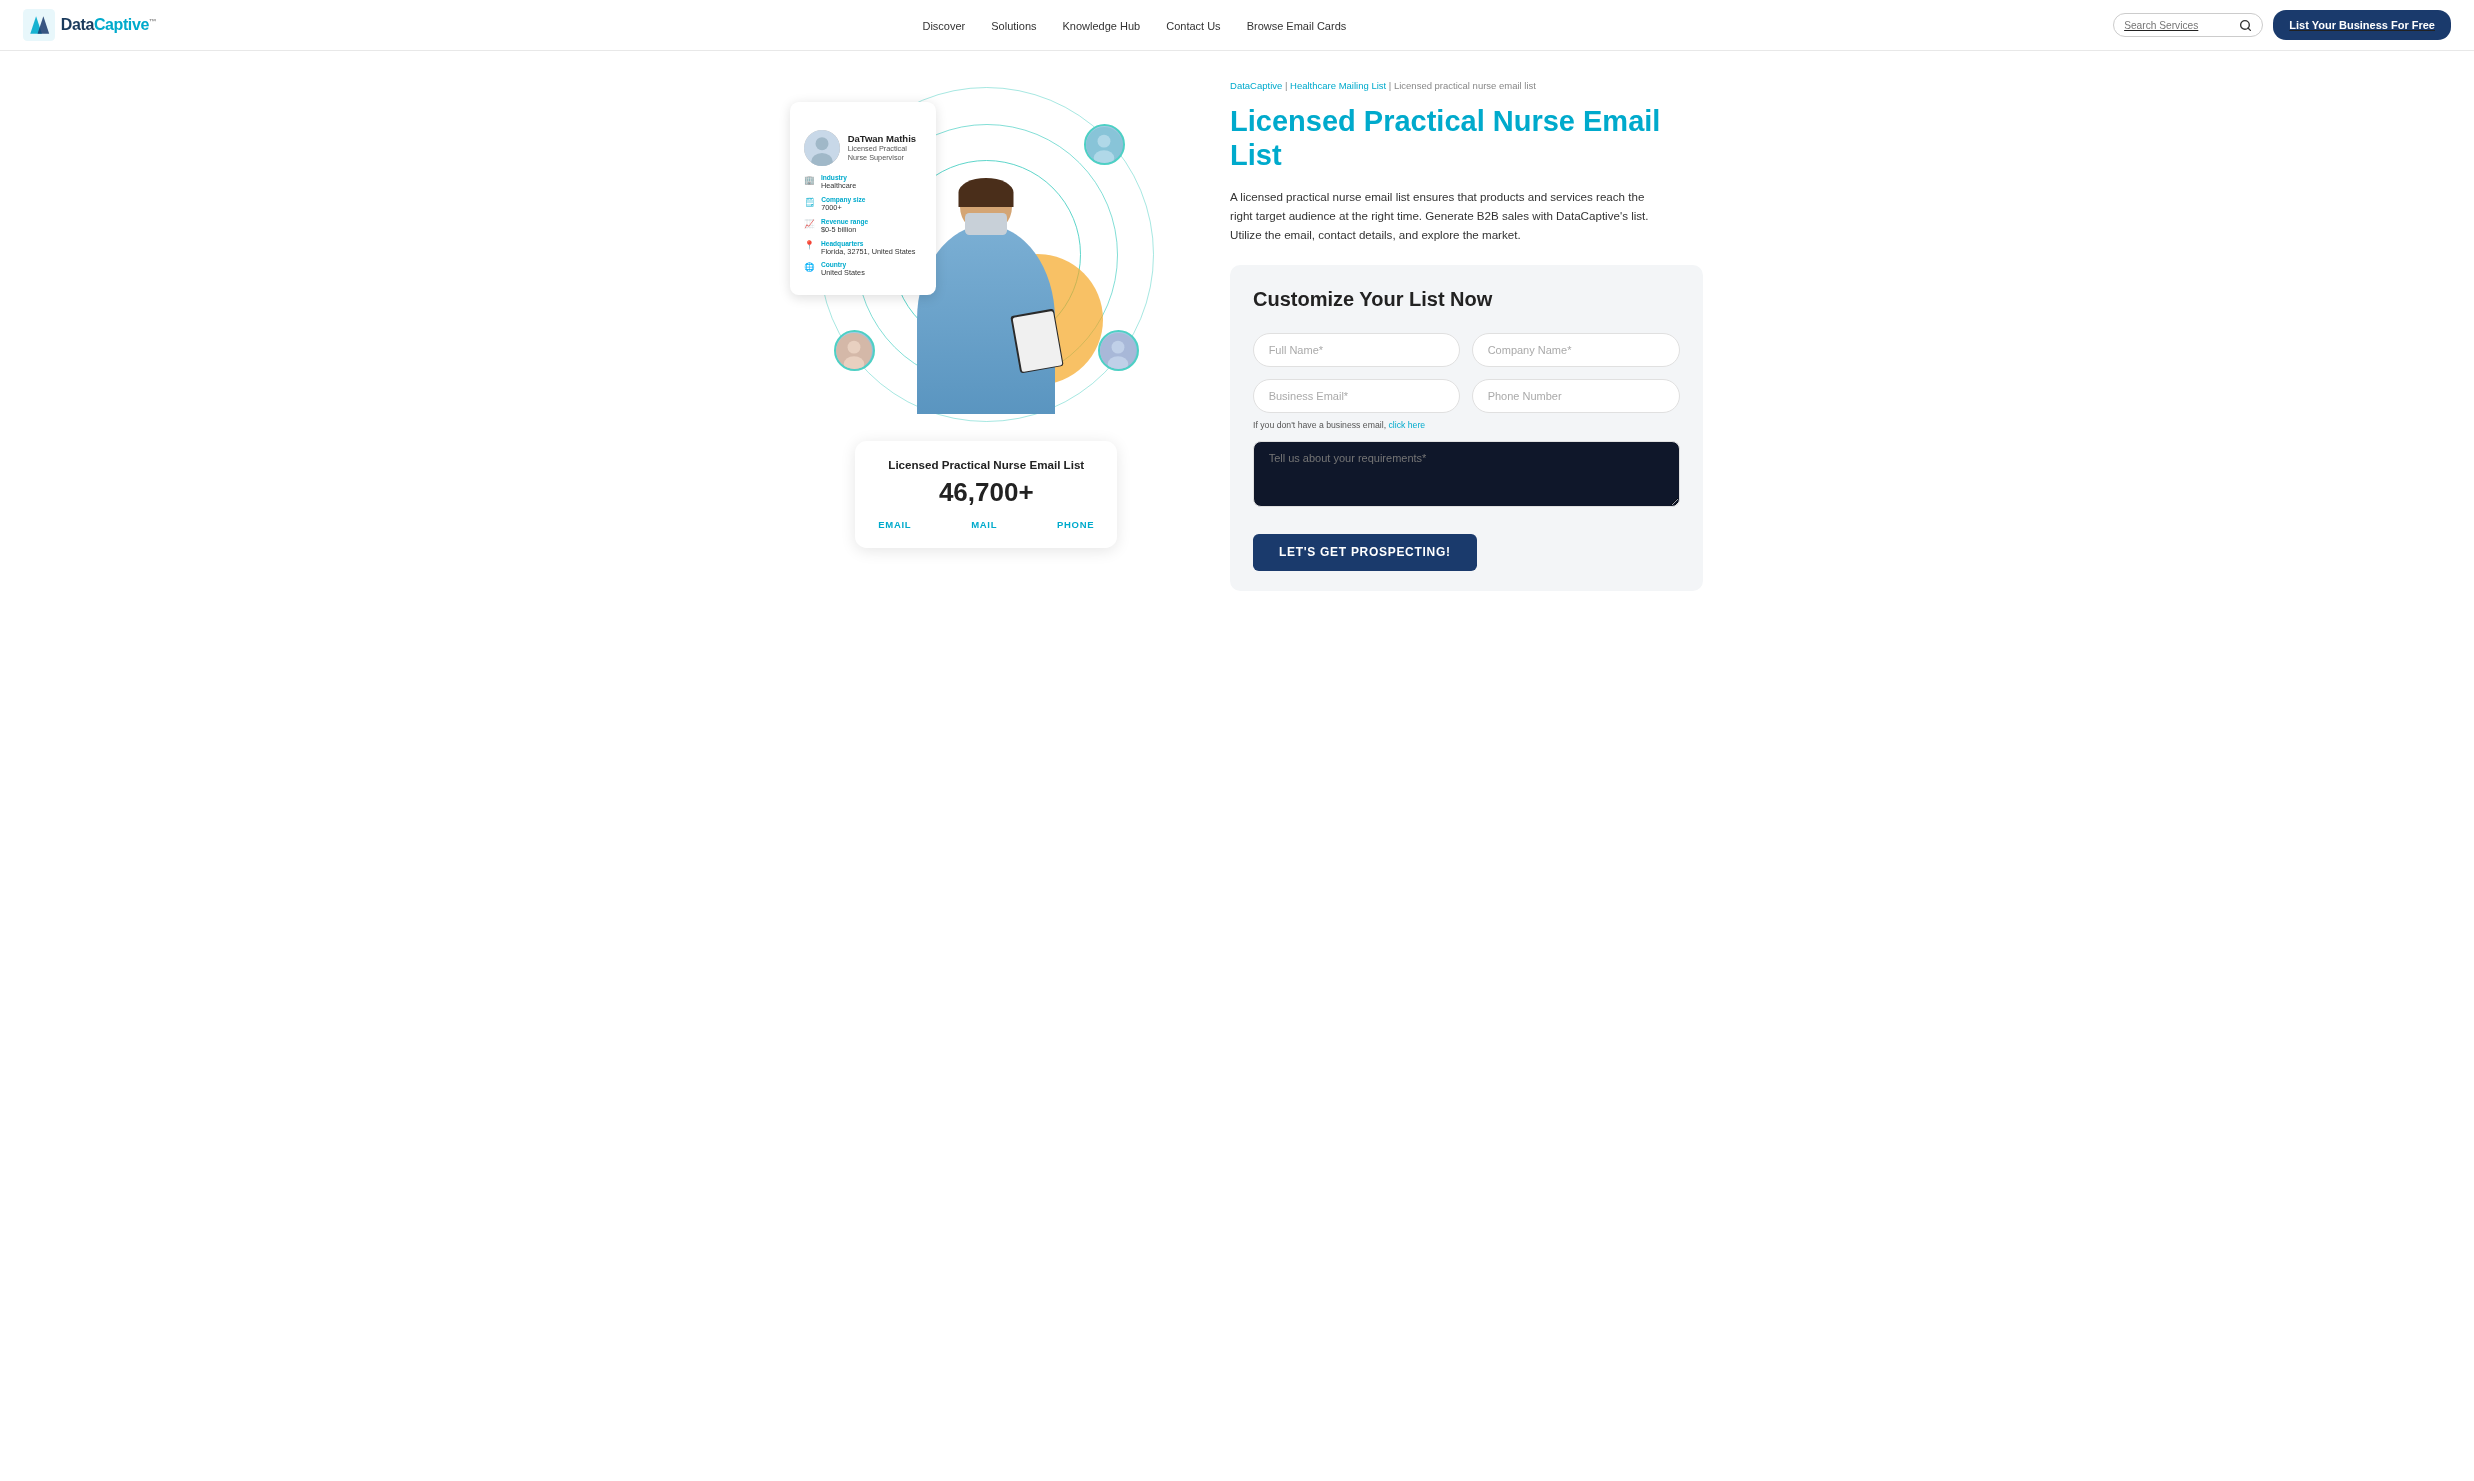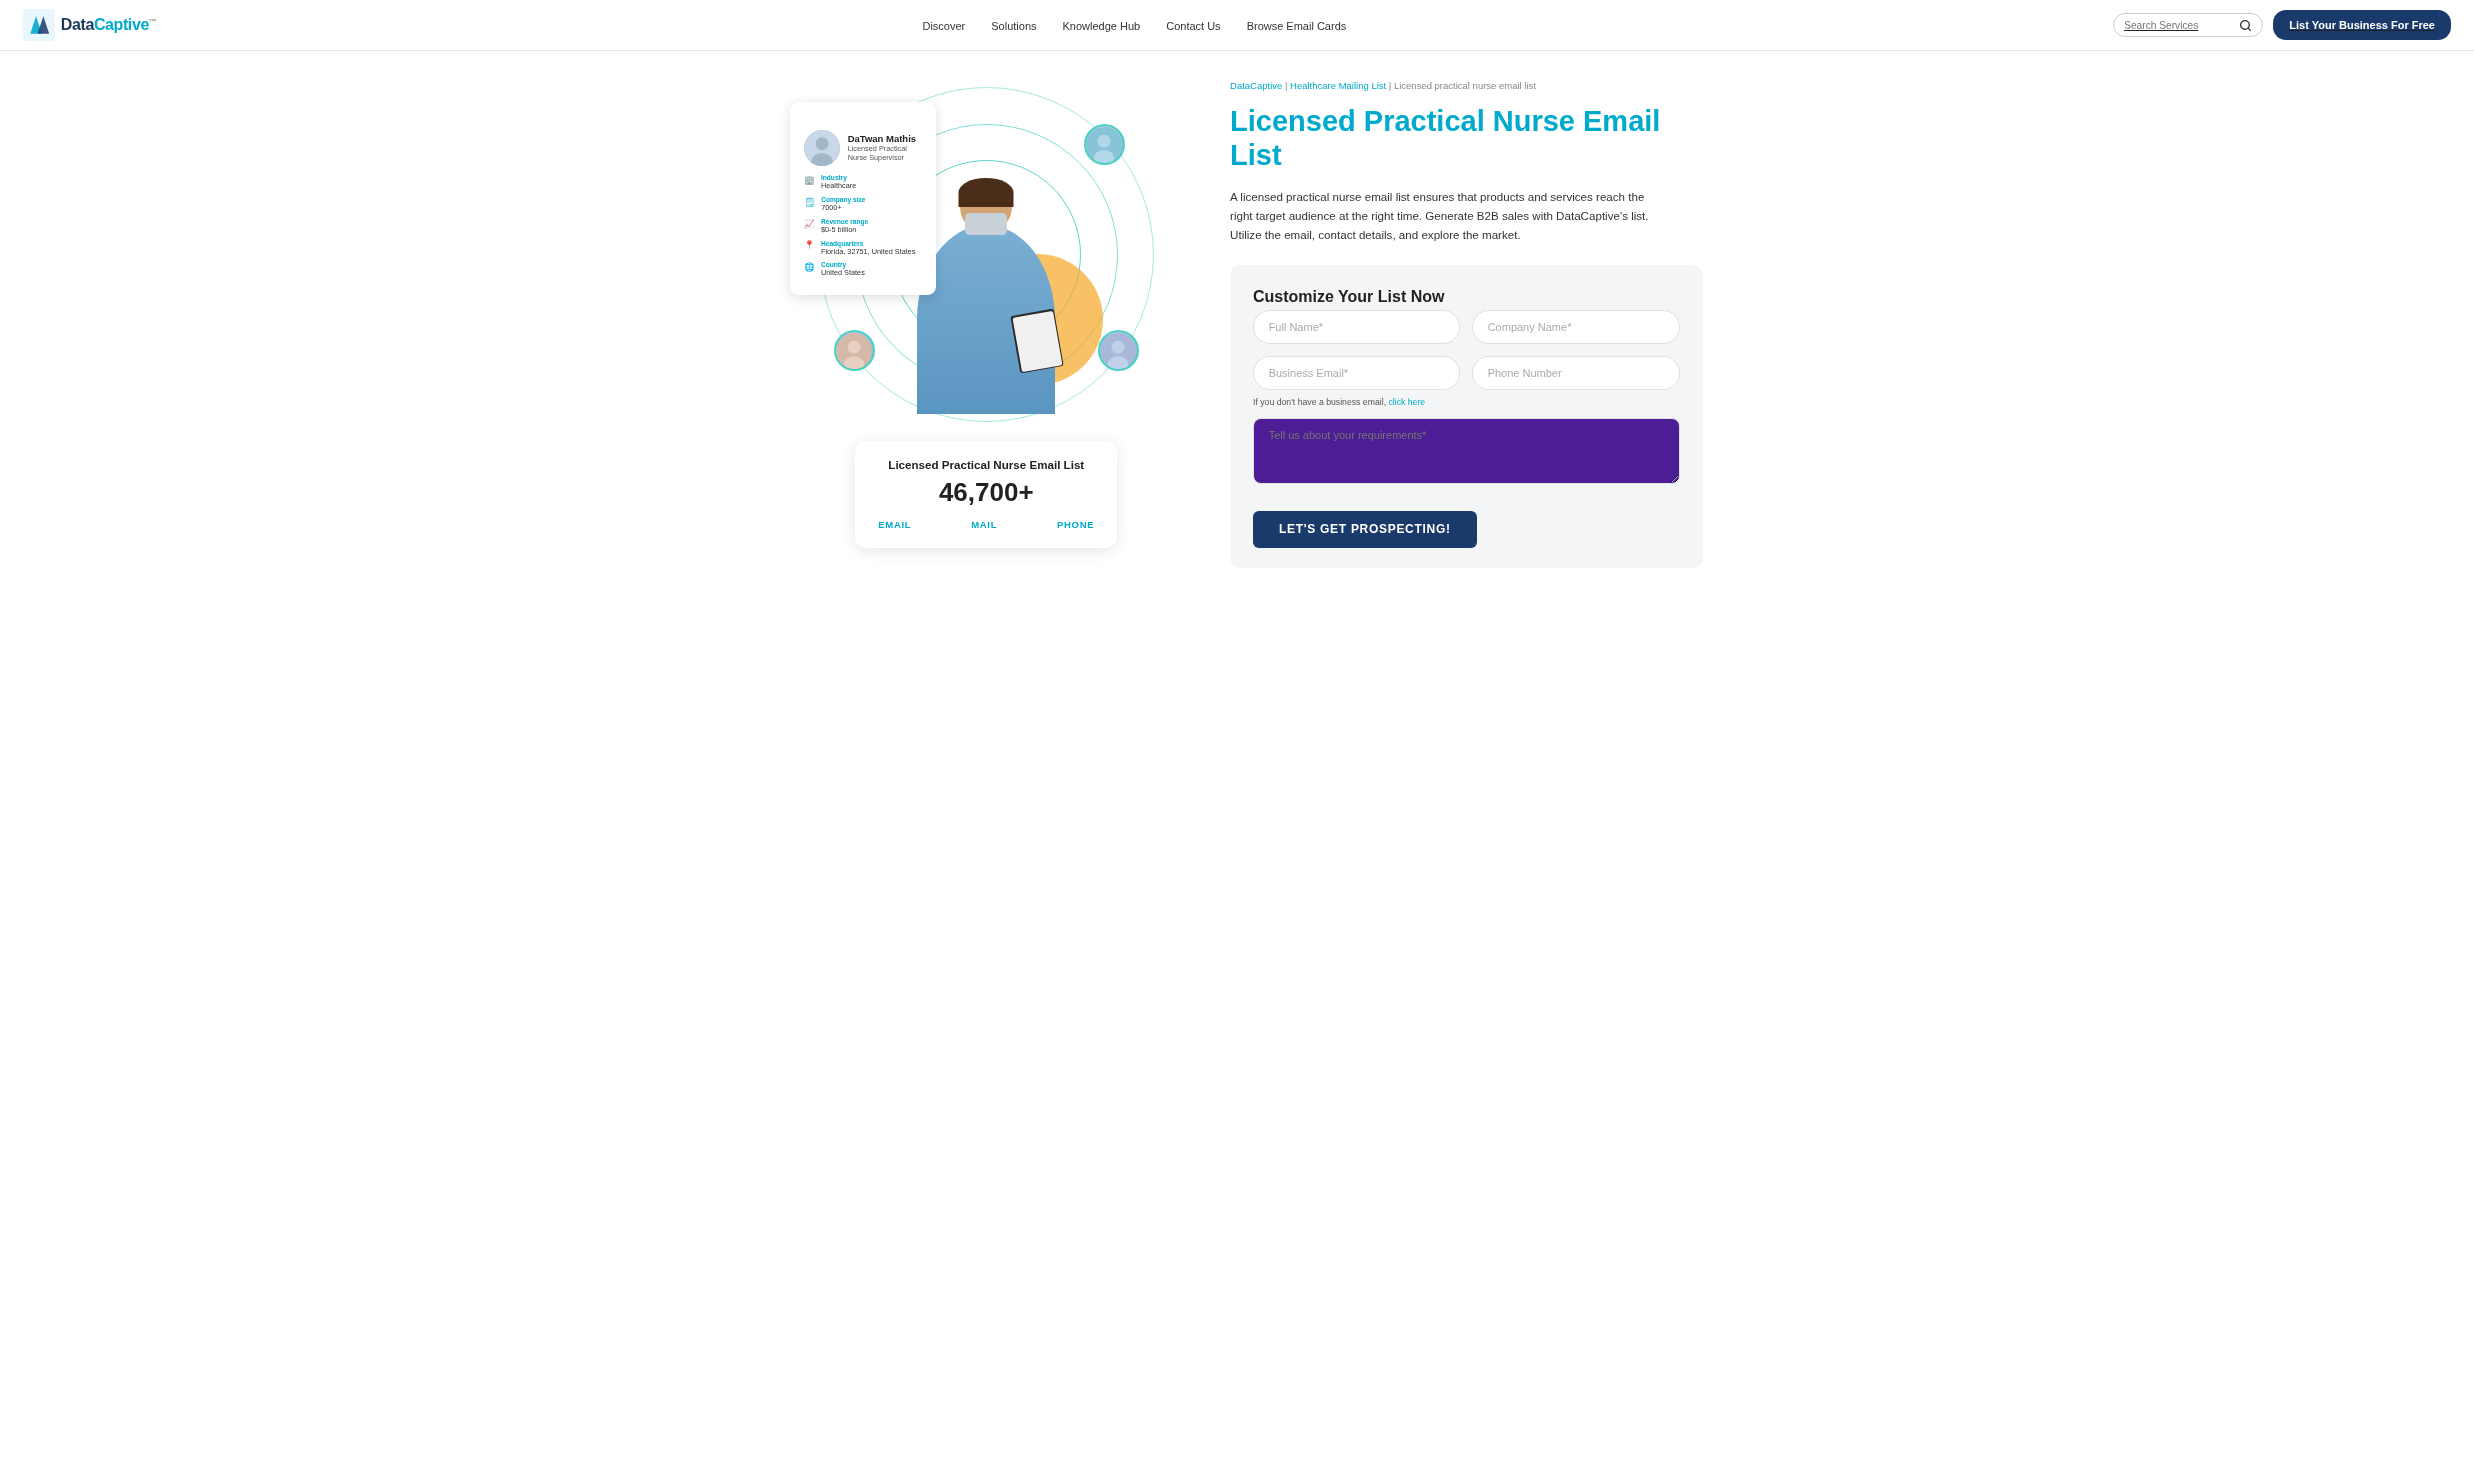--- a/index.html
+++ b/index.html
@@ -280,24 +280,24 @@
     }
 
     
     .form-card {
       background: #f3f5f7;
       border-radius: 10.2px;
       padding: 23px 23px 20.4px 23px;
       max-width: 480px;
     }
     .form-card-title {
-      font-size: 16px;
+      font-size: 20px;
       font-weight: 800;
       color: #222;
-      margin-bottom: 4px;
+      margin-bottom: 22px;
     }
     .form-row {
       display: flex;
       gap: 11.6px;
       margin-bottom: 11.6px;
     }
     .form-input {
       flex: 1;
       background: #fff;
       border: 1.1px solid #e0e0e0;
@@ -310,21 +310,21 @@
     .form-input::placeholder { color: #aaa; }
     .email-hint {
       font-size: 8.7px;
       color: #555;
       margin-bottom: 10.2px;
       margin-top: -4.4px;
     }
     .email-hint a { color: #00aacc; text-decoration: none; }
     .form-textarea {
       width: 100%;
-      background: #4c1d95;
+      background: #0f172a;
       border: 1.1px solid #e0e0e0;
       border-radius: 8px;
       padding: 10.2px 14.6px;
       font-size: 11px;
       color: #888;
       outline: none;
       resize: vertical;
       min-height: 66px;
       font-family: inherit;
       margin-bottom: 13px;

